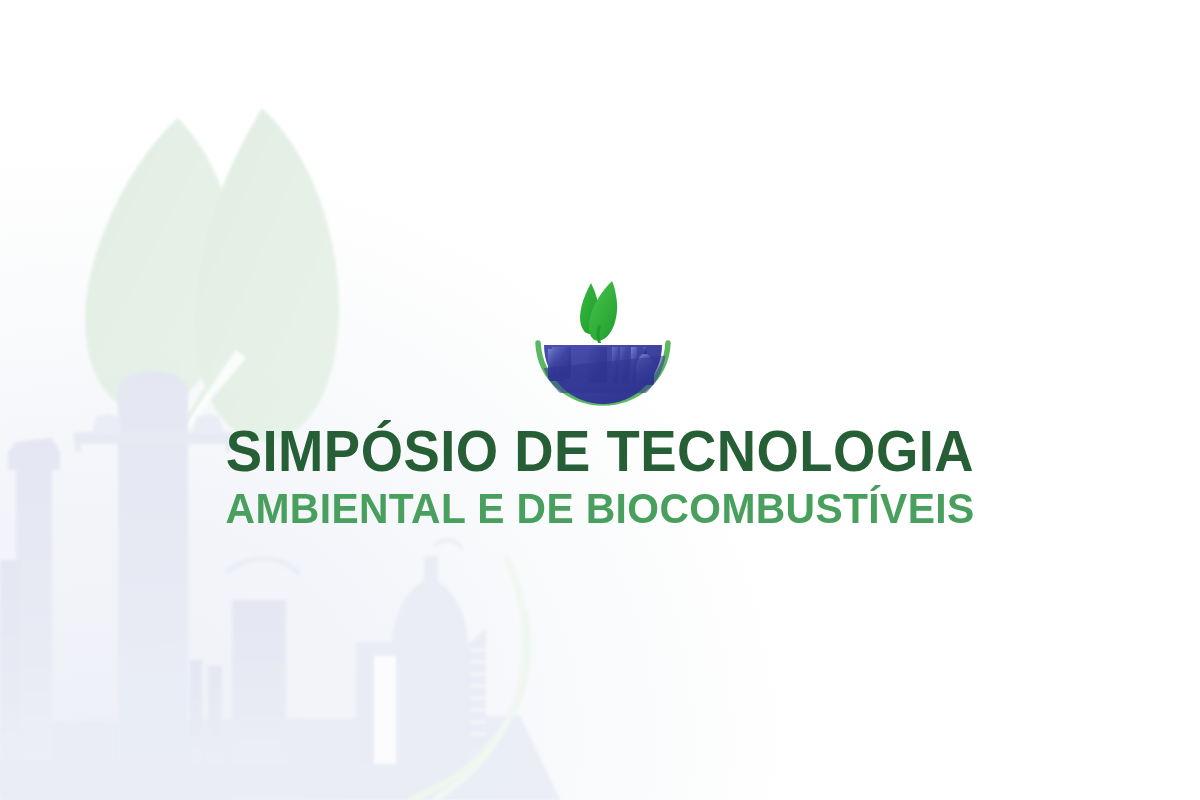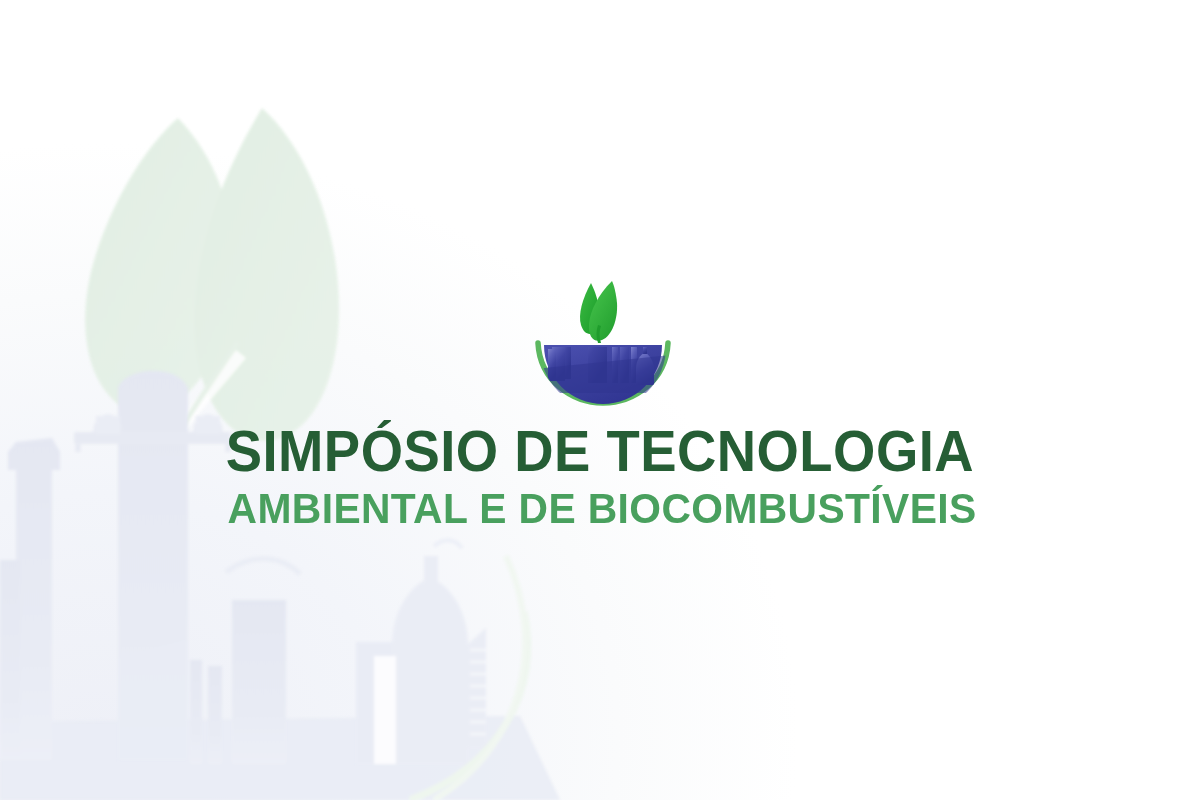--- a/index.html
+++ b/index.html
@@ -50,21 +50,21 @@
   .logo-mark {
     width: 150px;
     height: 140px;
     margin-left: 6px;
     margin-bottom: 14px;
   }
 
   .wordmark {
     display: flex;
     flex-direction: column;
-    align-items: flex-end;
+    align-items: center;
     line-height: 1;
   }
 
   .title-main {
     font-family: "Liberation Sans", sans-serif;
     font-weight: bold;
     font-size: 57px;
     letter-spacing: 0.5px;
     color: #265e35;
     transform: scaleX(0.955);

